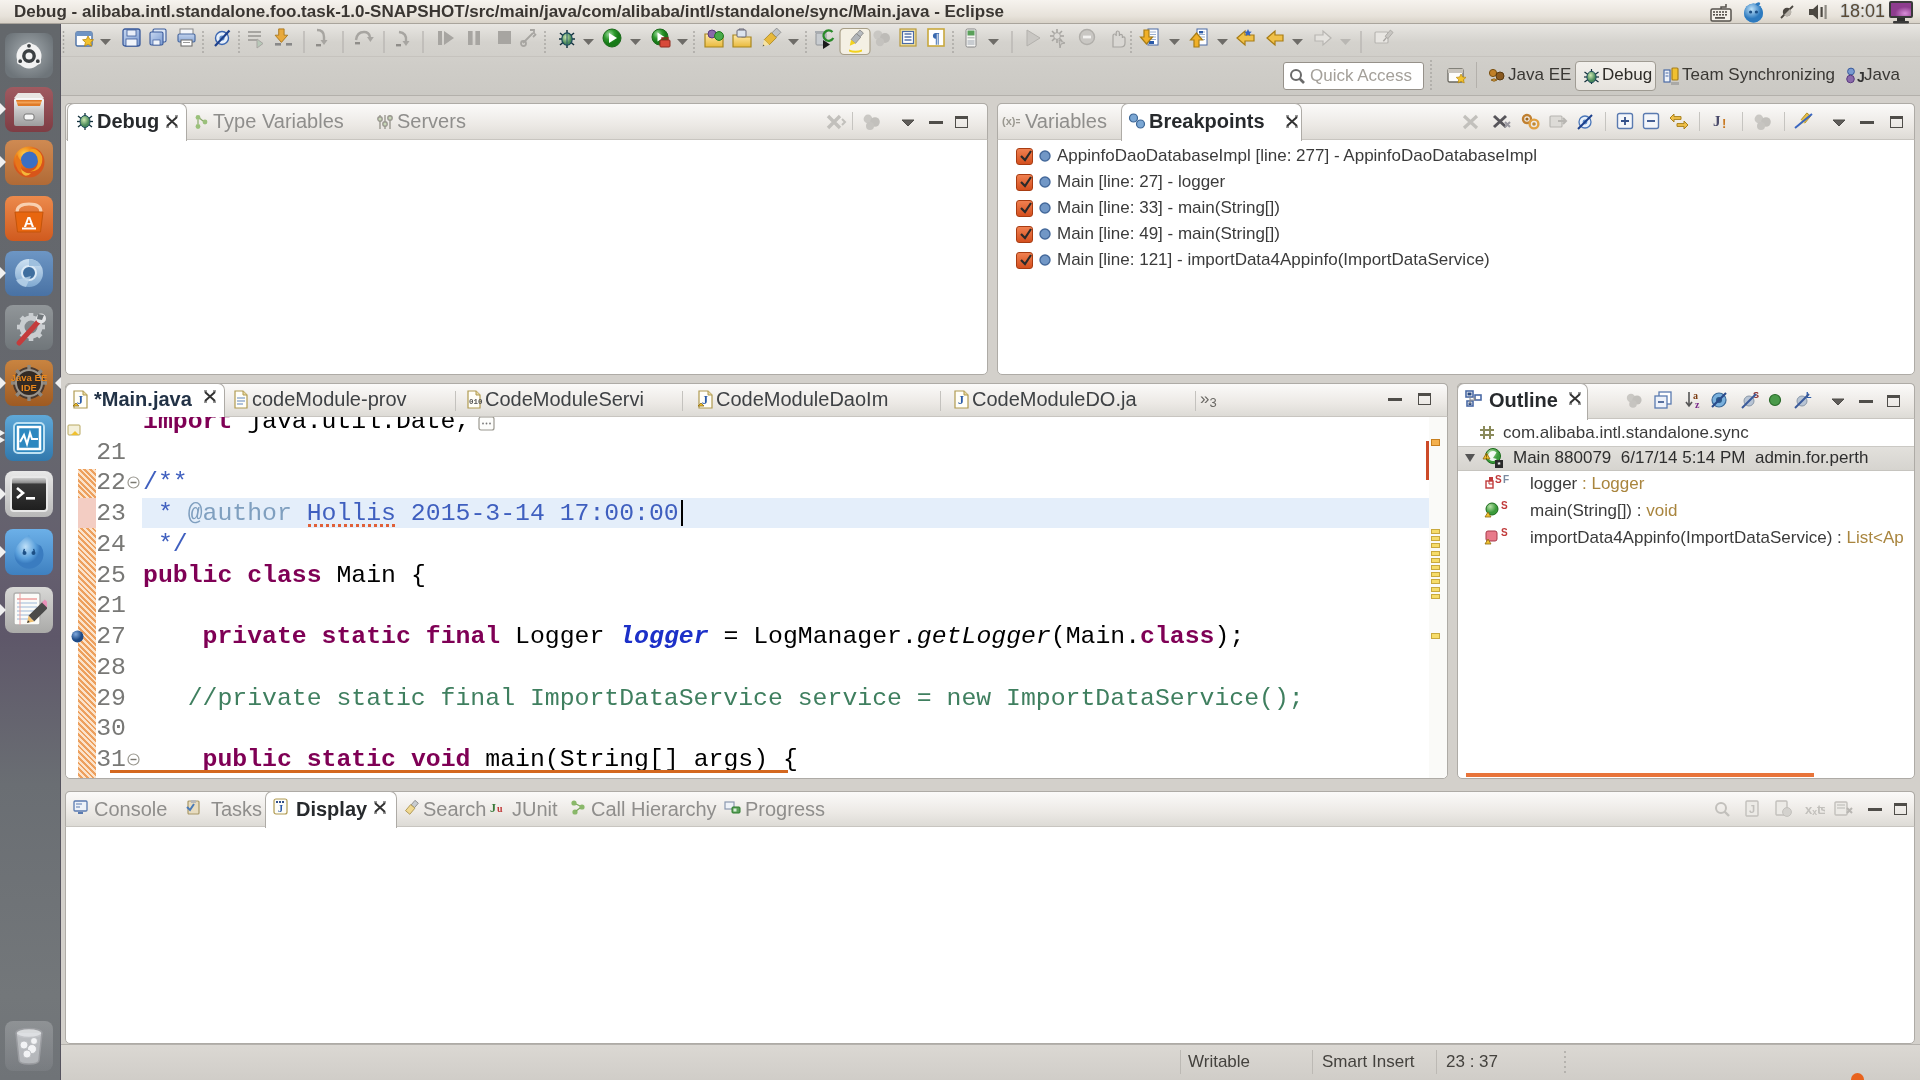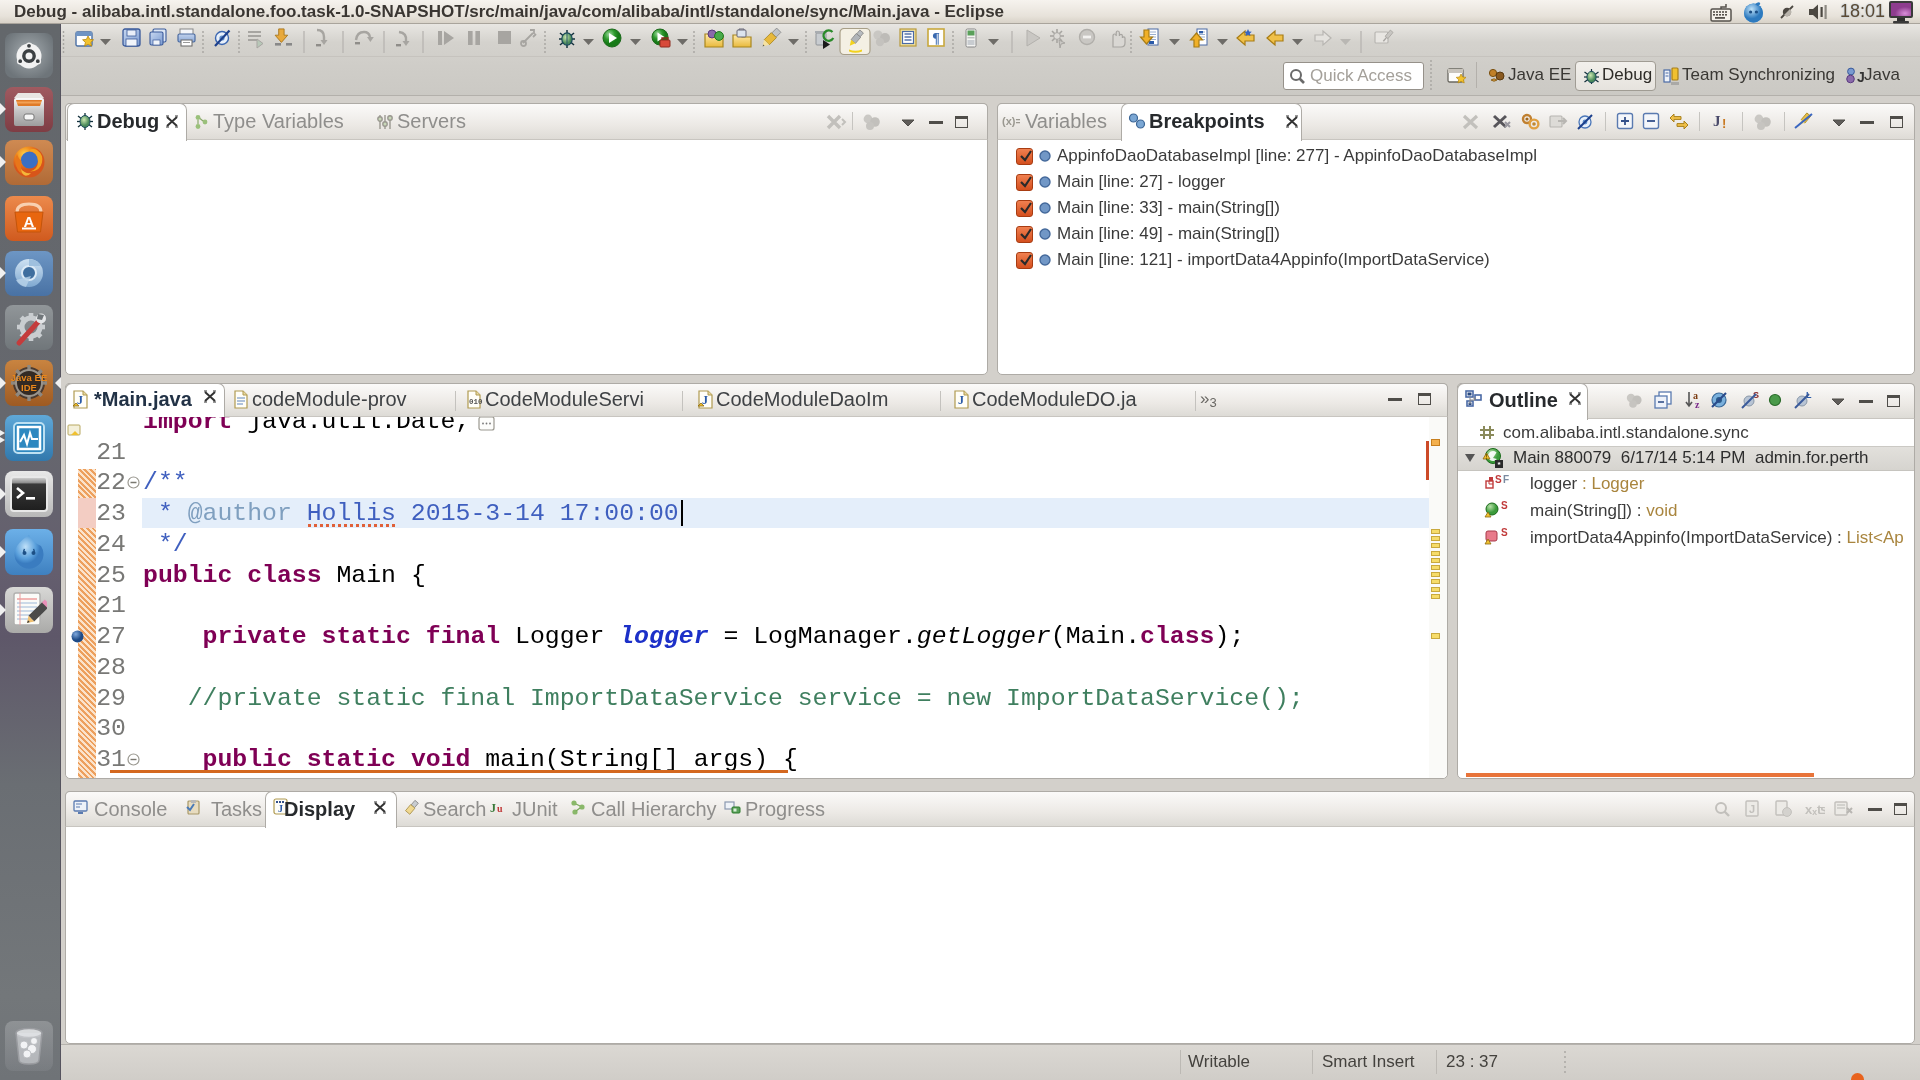--- a/index.html
+++ b/index.html
@@ -1057,21 +1057,21 @@
 <div style="position:absolute;left:265px;top:791px;width:132px;height:37px;background:#fff;border:1px solid #aeaba6;border-bottom:none;border-radius:7px 7px 0 0;"></div>
 <svg style="position:absolute;left:273px;top:797px;" width="16" height="19" viewBox="0 0 16 19">
     <rect x="1" y="2" width="13" height="15" rx="2" fill="#fdfdf8" stroke="#b09a50" stroke-width="1.2"></rect>
     <g fill="#33508a">
       <rect x="3" y="4" width="2" height="2"></rect>
       <rect x="6" y="4" width="2" height="2"></rect>
       <rect x="9" y="4" width="2" height="2"></rect>
     </g>
     <text x="7.5" y="14.5" font-size="10" font-weight="bold" fill="#2a5aa8" text-anchor="middle" font-family="Liberation Serif">J</text>
   </svg>
-<div class="alab" style="left:284px;top:798px">Display</div>
+<div class="alab" style="left:296px;top:798px">Display</div>
 <svg style="position:absolute;left:373px;top:801px;" width="14" height="13" viewBox="0 0 14 13">
     <path d="M2 2 L12 11 M12 2 L2 11" stroke="#333" stroke-width="2" fill="none"></path>
     <path d="M1 1 h3 M10 1 h3 M1 12 h3 M10 12 h3" stroke="#333" stroke-width="1"></path>
   </svg>
 <svg style="position:absolute;left:404px;top:799px;" width="16" height="16" viewBox="0 0 16 16">
     <g transform="rotate(40 8 8)">
       <rect x="6" y="1" width="4.4" height="6" fill="#c8ccd0" stroke="#888" stroke-width="0.8"></rect>
       <rect x="5.4" y="7" width="5.6" height="8" fill="#f0d890" stroke="#a8904c" stroke-width="0.8"></rect>
     </g>
   </svg>

